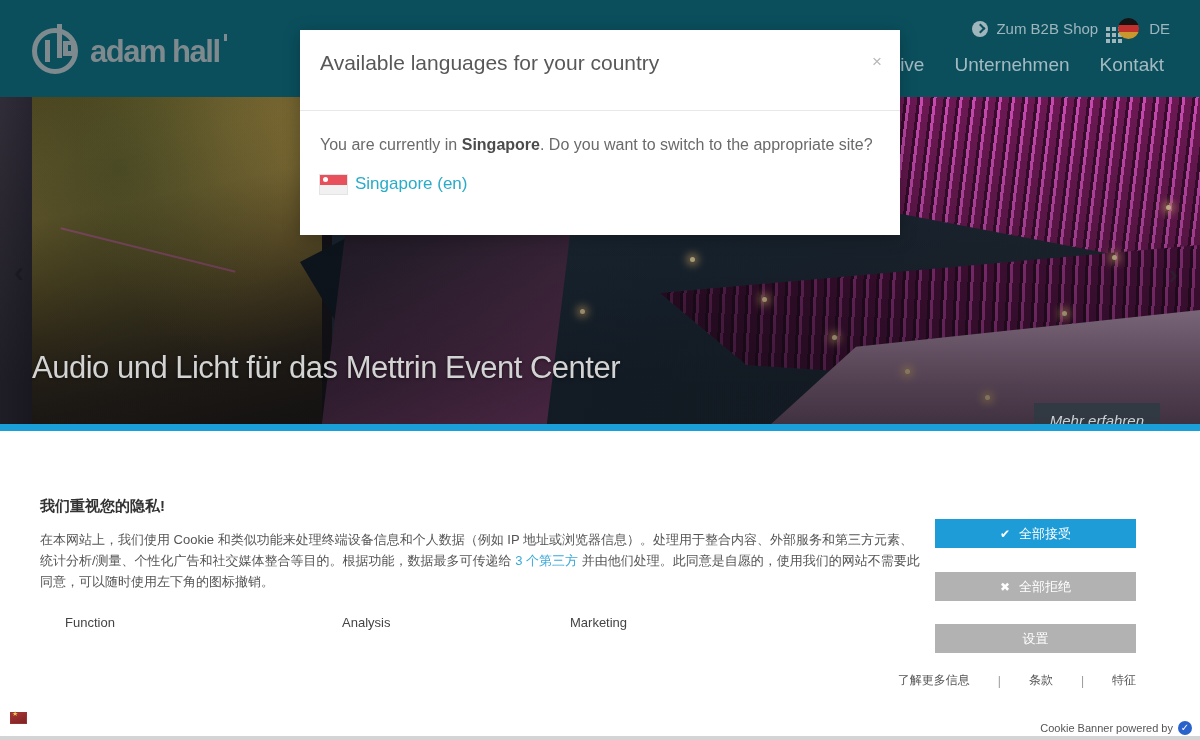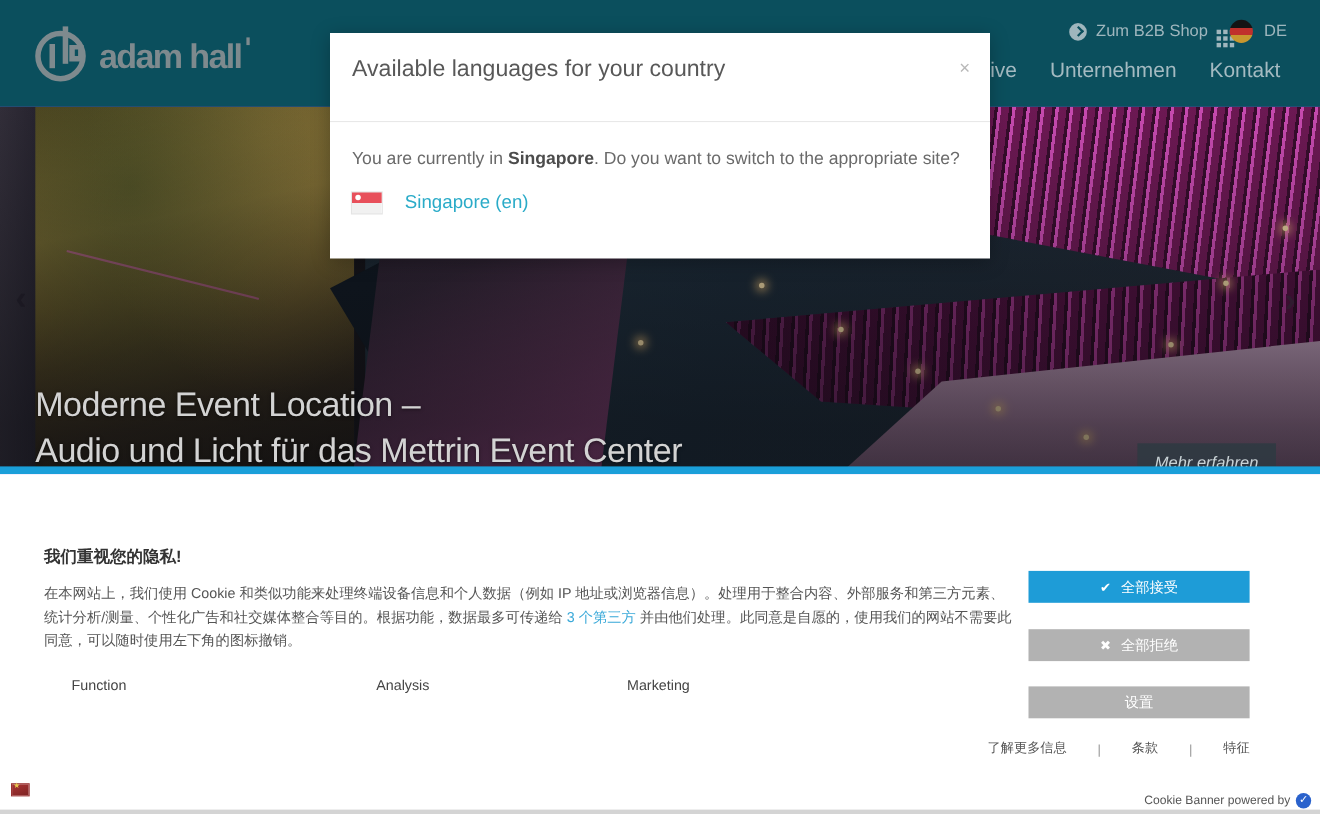--- a/index.html
+++ b/index.html
@@ -1,18 +1,18 @@
 <!DOCTYPE html>
 <html><head>
 <meta charset="utf-8">
 <style>
   * { margin:0; padding:0; box-sizing:border-box; }
   html,body { width:1200px; height:740px; }
   body { font-family:"Liberation Sans","DejaVu Sans",sans-serif; background:#fff; overflow:hidden; }
-  .page { position:relative; width:1200px; height:740px; overflow:hidden; background:#8b5cf6; }
+  .page { position:relative; width:1200px; height:740px; overflow:hidden; background:#15803d; }
 
   
   .header { position:absolute; left:0; top:0; width:1200px; height:97px; background:#0b4f5d; z-index:10; }
   .logo { position:absolute; left:32px; top:28px; display:flex; align-items:center; gap:12px; cursor:pointer; }
   .logo-mark { position:relative; width:46px; height:46px; border:5px solid #7e8a8e; border-radius:50%; }
   .lm-bar1 { position:absolute; left:8px; top:7px; width:5px; height:22px; background:#7e8a8e; }
   .lm-bar2 { position:absolute; left:20px; top:-9px; width:5px; height:34px; background:#7e8a8e; }
   .lm-sq { position:absolute; left:26px; top:8px; width:13px; height:15px; border:5px solid #7e8a8e; border-top-width:4px; }
   .logo-text { color:#7e8a8e; font-size:31px; font-weight:bold; letter-spacing:-1.5px; line-height:1; }
   .logo-tm { width:3px; height:7px; background:#7e8a8e; align-self:flex-start; margin:6px 0 0 -8px; }
@@ -91,21 +91,21 @@
   .cookie-bottombar { position:absolute; left:0; bottom:0; width:1200px; height:4px; background:#d4d4d4; }
 
   
   .modal { position:absolute; left:300px; top:30px; width:600px; min-height:205px; background:#fff; z-index:40; box-shadow:0 3px 16px rgba(0,0,0,.25); }
   .modal-header { position:relative; padding:21px 20px 35px; border-bottom:1px solid #e8e8e8; }
   .modal-title { font-size:21px; color:#585858; }
   .modal-close { position:absolute; right:18px; top:22px; font-size:17px; color:#b8b8b8; cursor:pointer; }
   .modal-body { padding:21px 20px 22px; }
   .modal-text { font-size:16px; line-height:26px; color:#6a6a6a; }
   .modal-text b { color:#4c4c4c; }
-  .lang-link-row { margin-top:16px; display:flex; align-items:center; gap:21px; cursor:pointer; }
+  .lang-link-row { margin-top:16px; display:flex; align-items:center; gap:8px; cursor:pointer; }
   .flag-sg { position:relative; width:27px; height:19px; background:linear-gradient(180deg,#e8505b 0 50%,#f1f1f1 50% 100%); box-shadow:0 0 0 1px #e4e4e4; }
   .flag-sg::after { content:""; position:absolute; left:3px; top:2px; width:5px; height:5px; border-radius:50%; background:#fff; }
   .lang-link-label { font-size:17px; color:#2aabc8; }
 </style>
 </head>
 <body>
 
 <div class="page" data-interactable="false">
 
   <div class="header" data-interactable="false">
@@ -154,21 +154,20 @@
     <div class="dot" style="left:905px;top:272px" data-interactable="false"></div>
     <div class="dot" style="left:985px;top:298px" data-interactable="false"></div>
     <div class="dot" style="left:1062px;top:214px" data-interactable="false"></div>
     <div class="dot" style="left:1112px;top:158px" data-interactable="false"></div>
     <div class="dot" style="left:1166px;top:108px" data-interactable="false"></div>
     <div class="dot" style="left:640px;top:118px" data-interactable="false"></div>
     <div class="dot" style="left:580px;top:212px" data-interactable="false"></div>
     <div class="h-shade" data-interactable="false"></div>
 
     <div class="hero-title" data-interactable="false">
-      <div data-interactable="false">Moderne Event Location –</div>
       <div data-interactable="false">Audio und Licht für das Mettrin Event Center</div>
     </div>
     <div class="carousel-arrow arrow-prev" data-interactable="true">‹</div>
     <div class="carousel-arrow arrow-next" data-interactable="true">›</div>
     <div class="hero-cta" data-interactable="true">Mehr erfahren</div>
   </div>
 
   <div class="divider" data-interactable="false"></div>
 
   <div class="cookie" data-interactable="false">

